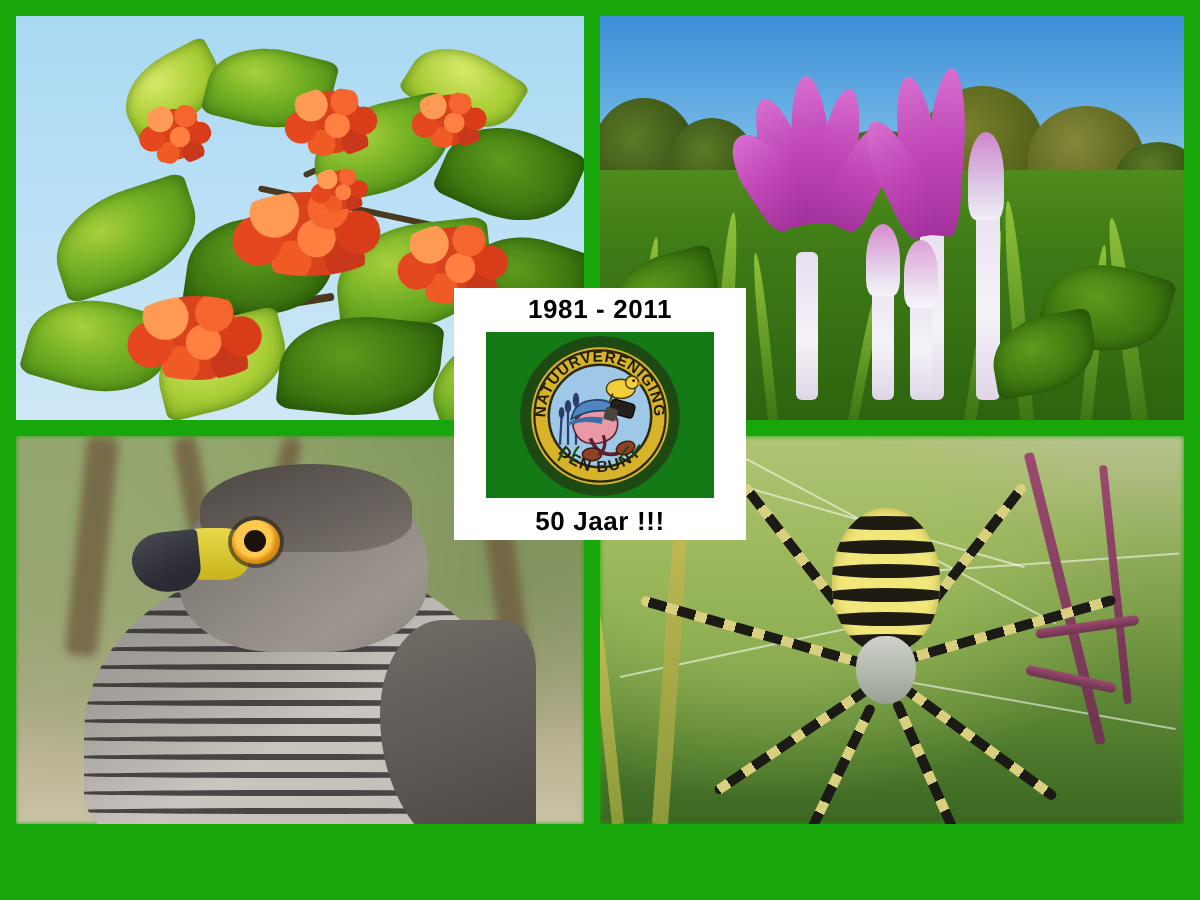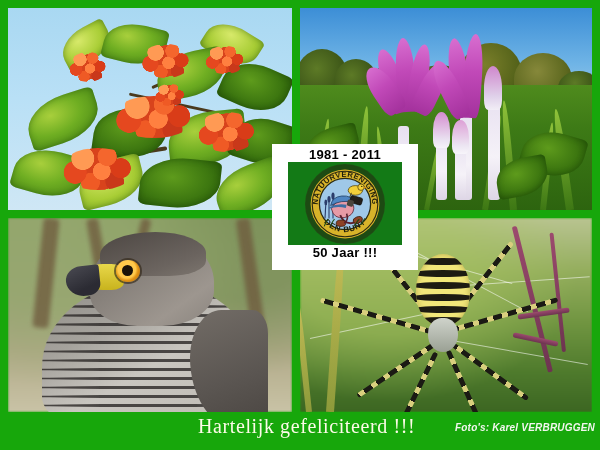--- a/index.html
+++ b/index.html
@@ -239,23 +239,23 @@
     position: absolute;
     left: 227px;
     top: 144px;
     width: 146px;
     height: 126px;
     background: #ffffff;
     z-index: 40;
     display: flex;
     flex-direction: column;
     align-items: center;
+    justify-content: space-between;
     padding: 3px 0 2px 0;
     box-sizing: border-box;
-    margin-left: 45px;
   }
   #years-label, #anniversary-label {
     font-family: "Liberation Sans", sans-serif;
     font-weight: bold;
     font-size: 13px;
     color: #000;
     letter-spacing: .3px;
     line-height: 15px;
   }
   #logo-plate {
@@ -532,17 +532,15 @@
           <path d="M62 78 q3 -7 6 -9"></path>
             <path d="M70 76 q3 -6 5 -8"></path>
         </g>
       </svg>
     </div>
 
     <div id="anniversary-label">50 Jaar !!!</div>
   </div>
 
   <div id="caption-band">
-    <div id="congrats-text">Hartelijk gefeliciteerd !!!</div>
-    <div id="photo-credit">Foto's: Karel VERBRUGGEN</div>
   </div>
 
 </div>
 
 </body></html>

